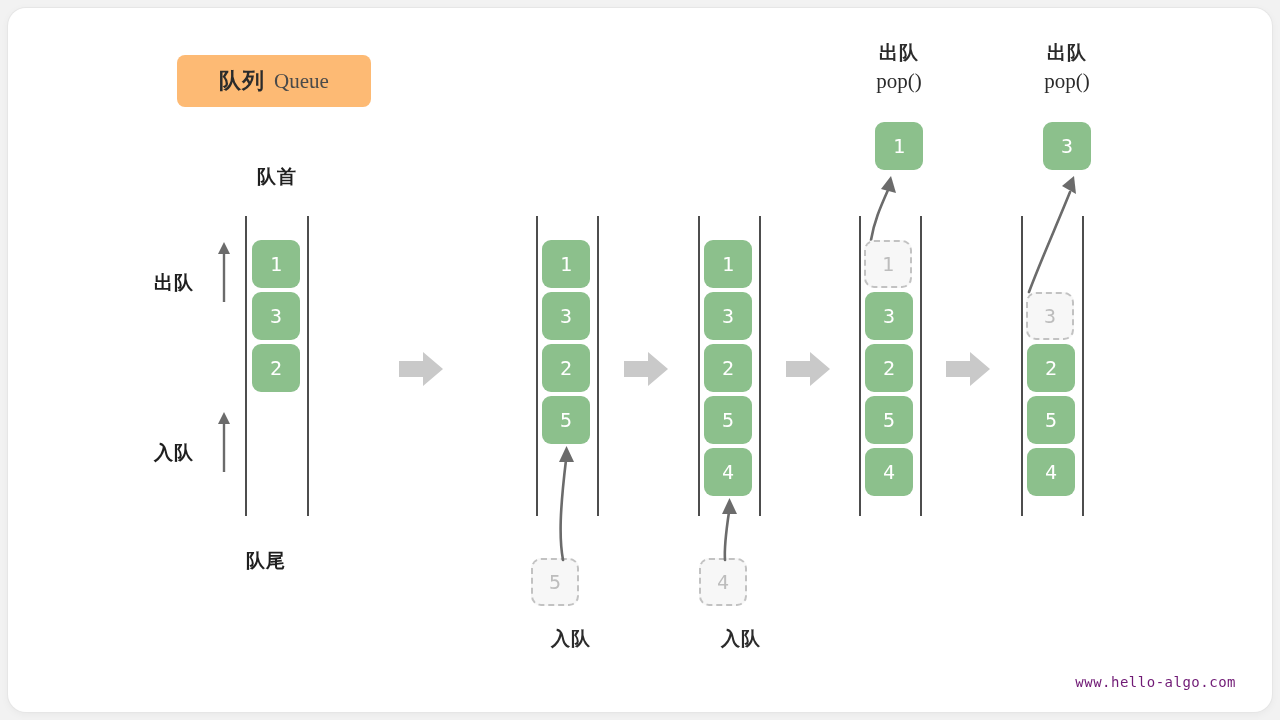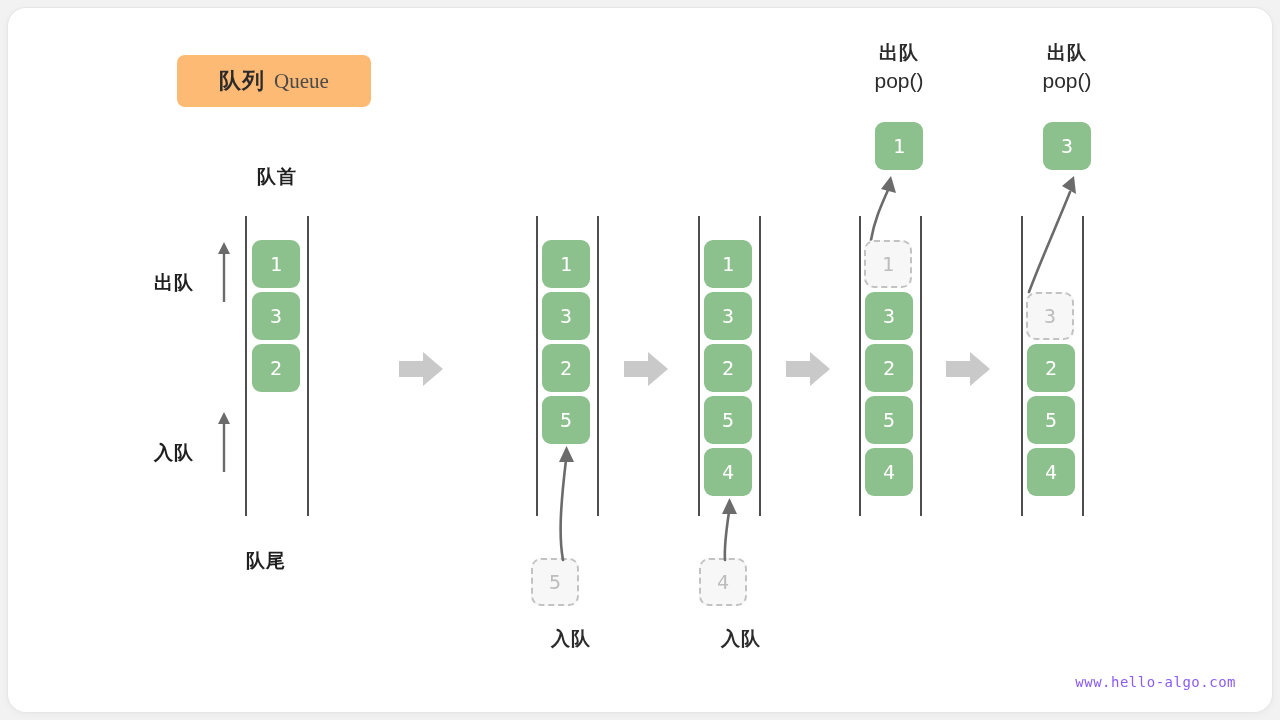--- a/index.html
+++ b/index.html
@@ -23,21 +23,21 @@
     background:#fdba74;border-radius:8px;
     display:flex;align-items:center;justify-content:center;gap:9px;
   }
   #title-chip .cn{font-size:22px;font-weight:bold;color:#2b2b2b;letter-spacing:1px;}
   #title-chip .en{font-family:Liberation Serif, serif;font-size:21px;color:#4a4a4a;}
 
   
   .cnlabel{font-size:19px;font-weight:bold;color:#1f1f1f;letter-spacing:1px;white-space:nowrap;}
   .oplabel{white-space:nowrap;text-align:center;}
   .oplabel .l1{font-size:19px;font-weight:bold;color:#2b2b2b;letter-spacing:1px;line-height:26px;}
-  .oplabel .l2{font-family:Liberation Sans, sans-serif;font-size:21px;color:#2b2b2b;line-height:30px;}
+  .oplabel .l2{font-family:Liberation Serif, serif;font-size:21px;color:#2b2b2b;line-height:30px;}
   .oplabel .l2 .num{color:#3f8c40;font-weight:bold;}
 
   
   .rail{width:2px;background:#4d4d4d;}
 
   
   .cell{
     width:48px;height:48px;border-radius:9px;
     display:flex;align-items:center;justify-content:center;
     font-family:"DejaVu Sans Mono","Liberation Mono",monospace;
@@ -49,21 +49,21 @@
 
   
   .sep-arrow{width:44px;height:38px;}
   .updown-arrow{width:16px;height:62px;}
   .curve{overflow:visible;}
 
   
   #watermark{
     right:36px;bottom:22px;
     font-family:"DejaVu Sans Mono","Liberation Mono",monospace;
-    font-size:14px;color:#8b5cf6;letter-spacing:0.5px;
+    font-size:14px;color:#701a75;letter-spacing:0.5px;
   }
 </style>
 </head>
 <body>
 
 <div id="card">
 
   <div class="abs" id="title-chip">
     <span class="cn">队列</span>
     <span class="en">Queue</span>

